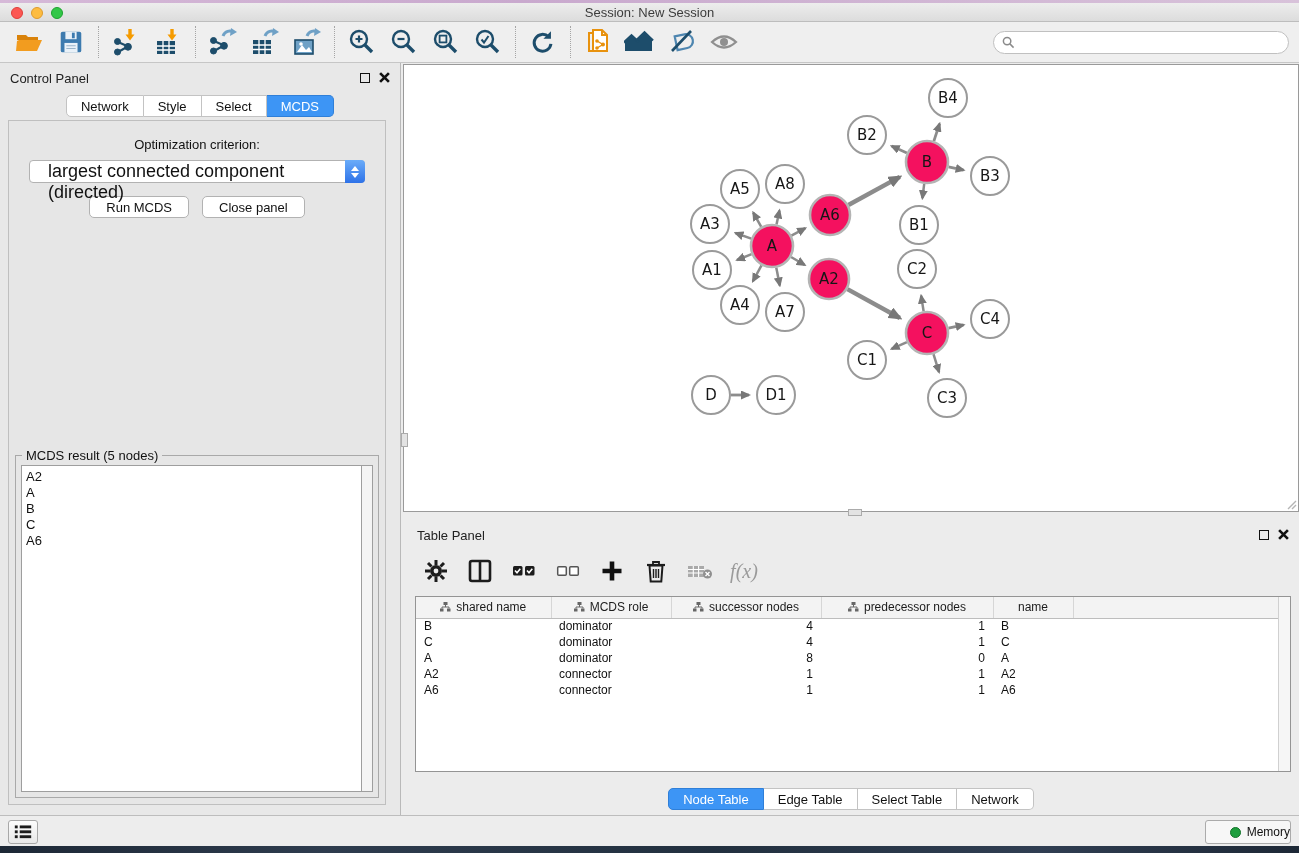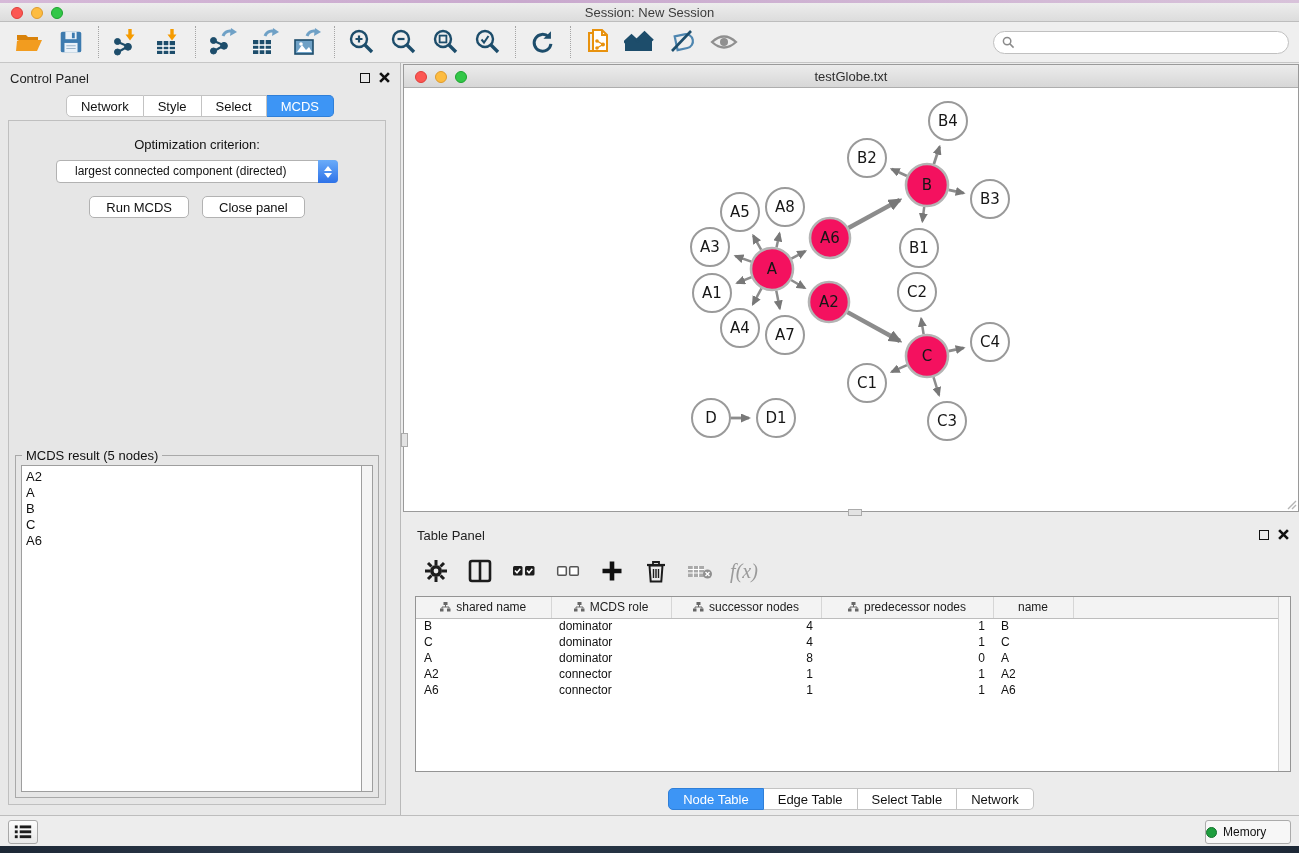--- a/index.html
+++ b/index.html
@@ -45,22 +45,22 @@
   .float-glyph { width:10px; height:10px; border:1.6px solid #111; display:inline-block; }
   .cp-tabs { position:absolute; left:0; right:0; top:32px; display:flex; justify-content:center; }
   .seg-tab { height:22px; padding:0 14px; background:#fff; border:1px solid #c3c3c3;
     border-left:none; font-size:13px; display:flex; align-items:center; color:#111; }
   .seg-tab:first-child { border-left:1px solid #c3c3c3; border-radius:5px 0 0 5px; }
   .seg-tab:last-child { border-radius:0 5px 5px 0; }
   .seg-tab.active { background:#3d95f5; border-color:#2f7fd8; color:#fff; }
   .cp-content { position:absolute; left:8px; right:14px; top:57px; bottom:10px;
     border:1px solid #bfbfbf; background:#e6e6e6; }
   .opt-label { margin-top:16px; text-align:center; font-size:13px; color:#111; }
-  .criterion { position:relative; margin:8px auto 0; width:282px; height:23px; background:#fff;
-    border:1px solid #b2b2b2; border-radius:4px; font-size:12px; line-height:21px;
+  .criterion { position:relative; margin:8px auto 0; width:336px; height:23px; background:#fff;
+    border:1px solid #b2b2b2; border-radius:4px; font-size:18px; line-height:21px;
     padding-left:18px; color:#111; }
   .criterion .stepper { position:absolute; right:-1px; top:-1px; width:20px; height:23px;
     background:linear-gradient(#6aacf9,#2e72e8); border-radius:0 4px 4px 0;
     display:flex; flex-direction:column; align-items:center; justify-content:center; gap:2px; }
   .arr-up { width:0; height:0; border-left:4px solid transparent; border-right:4px solid transparent;
     border-bottom:5px solid #fff; }
   .arr-dn { width:0; height:0; border-left:4px solid transparent; border-right:4px solid transparent;
     border-top:5px solid #fff; }
   .btn-row { margin-top:13px; display:flex; justify-content:center; gap:13px; }
   .mac-btn { height:22px; padding:0 16px; background:#fff; border:1px solid #b2b2b2;
@@ -113,21 +113,21 @@
   .tp-tabs { position:absolute; left:0; right:0; top:268px; display:flex; justify-content:center; }
 
   
   .statusbar { position:absolute; left:0; top:815px; width:100%; height:31px;
     background:#ededed; border-top:1px solid #bdbdbd; }
   .list-btn { position:absolute; left:8px; top:4px; width:30px; height:24px;
     background:linear-gradient(#fdfdfd,#e8e8e8); border:1px solid #a8a8a8; border-radius:3px;
     display:flex; align-items:center; justify-content:center; }
   .memory-btn { position:absolute; right:8px; top:4px; height:24px; min-width:86px;
     background:#f7f7f7; border:1px solid #ababab; border-radius:3px;
-    display:flex; align-items:center; justify-content:flex-start; gap:6px; font-size:12px; color:#111; }
+    display:flex; align-items:center; justify-content:flex-end; gap:6px; font-size:12px; color:#111; }
   .mem-dot { width:11px; height:11px; border-radius:50%; background:#1e9e3e; border:1px solid #12732a; }
 </style>
 </head>
 <body>
 
 <div class="screen">
   <div class="wp-top"></div>
 
   <div class="titlebar">
     <span class="tl red"></span>
@@ -319,26 +319,20 @@
             <li>B</li>
             <li>C</li>
             <li>A6</li>
           </ul>
         <div class="mcds-scroll"></div>
       </div>
     </div>
   </div>
 
   <div class="net-frame">
-    <div class="net-titlebar">
-      <span class="tl red" style="left:11px"></span>
-      <span class="tl yellow" style="left:31px"></span>
-      <span class="tl green" style="left:51px"></span>
-      <div class="net-title">testGlobe.txt</div>
-    </div>
     <div class="net-canvas">
       <svg id="graph-svg" width="894" height="423" viewBox="0 0 894 423">
           <defs>
             <marker id="arr-s" markerUnits="userSpaceOnUse" markerWidth="10" markerHeight="9" refX="8" refY="4.5" orient="auto">
               <path d="M0 0L10 4.5L0 9z" fill="#787878"></path>
             </marker>
             <marker id="arr-l" markerUnits="userSpaceOnUse" markerWidth="14" markerHeight="12" refX="11" refY="6" orient="auto">
               <path d="M0 0L14 6L0 12z" fill="#787878"></path>
             </marker>
           </defs>

